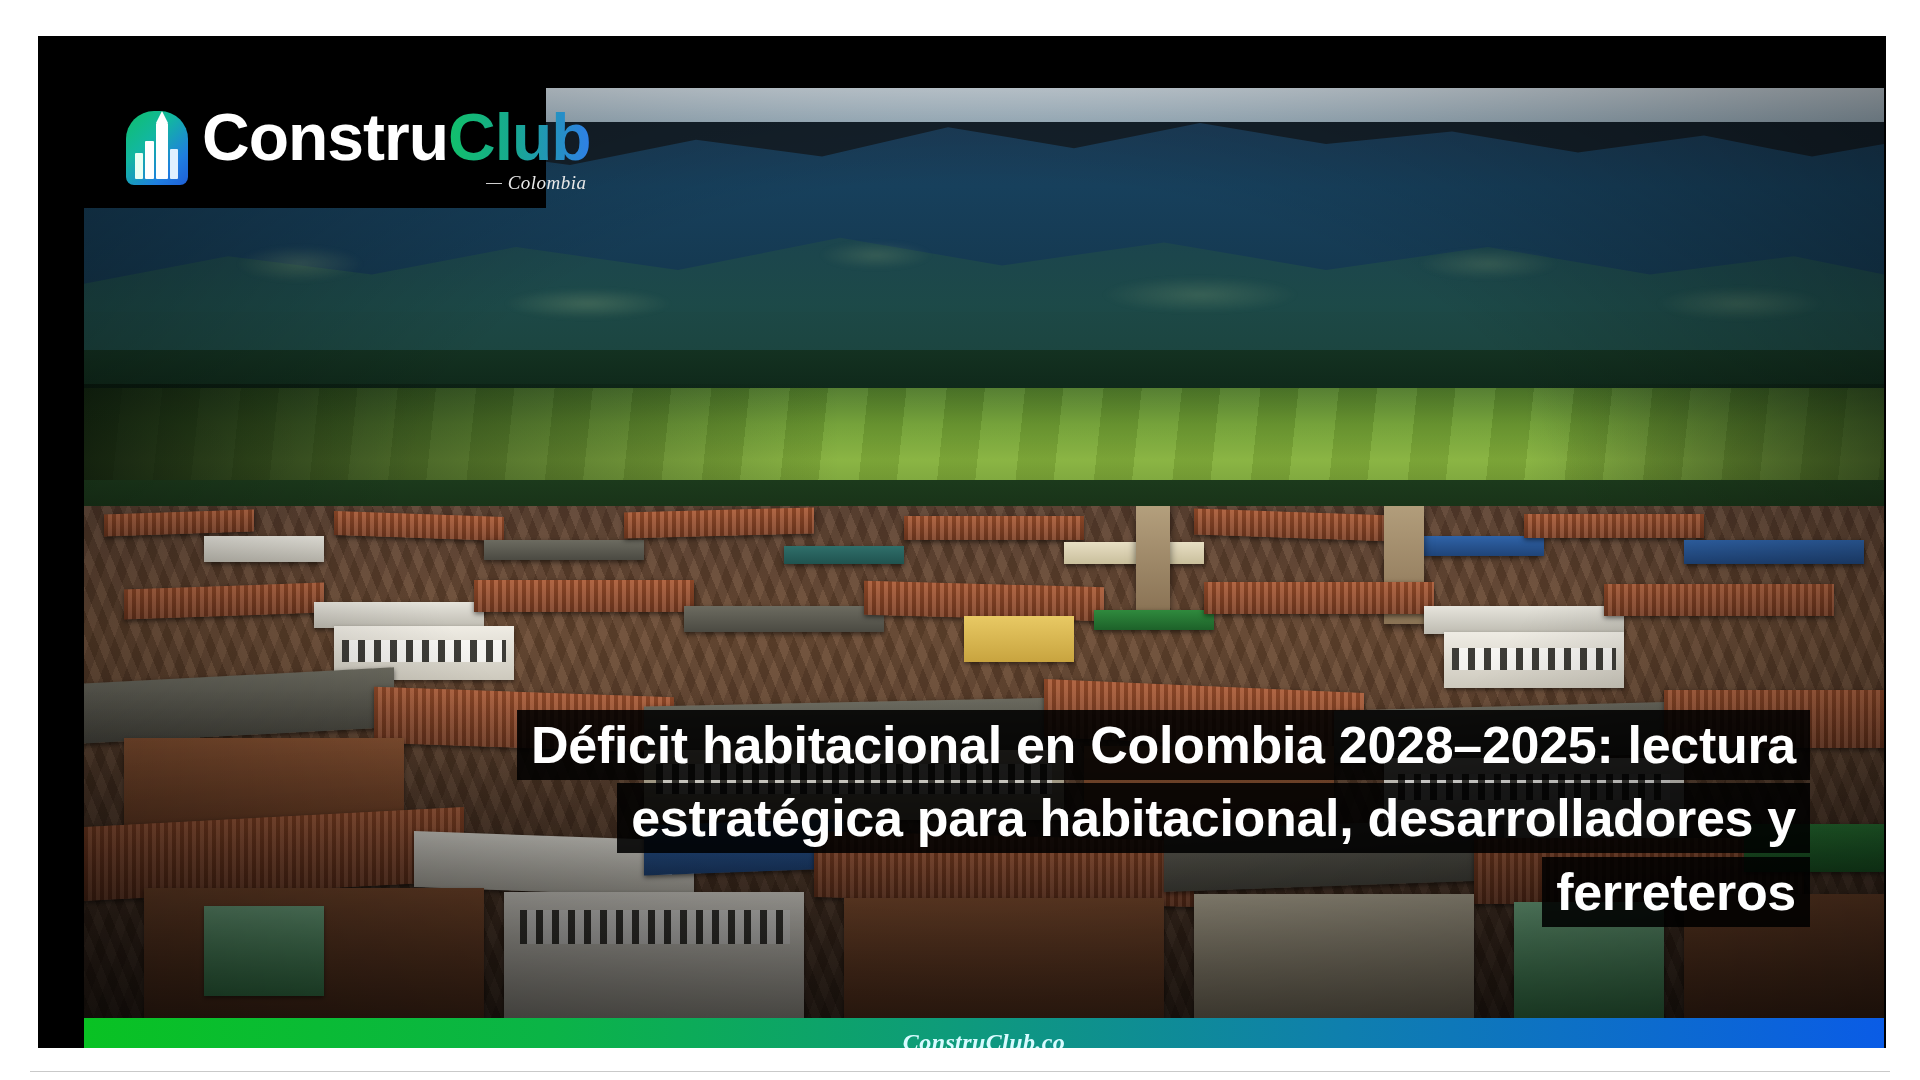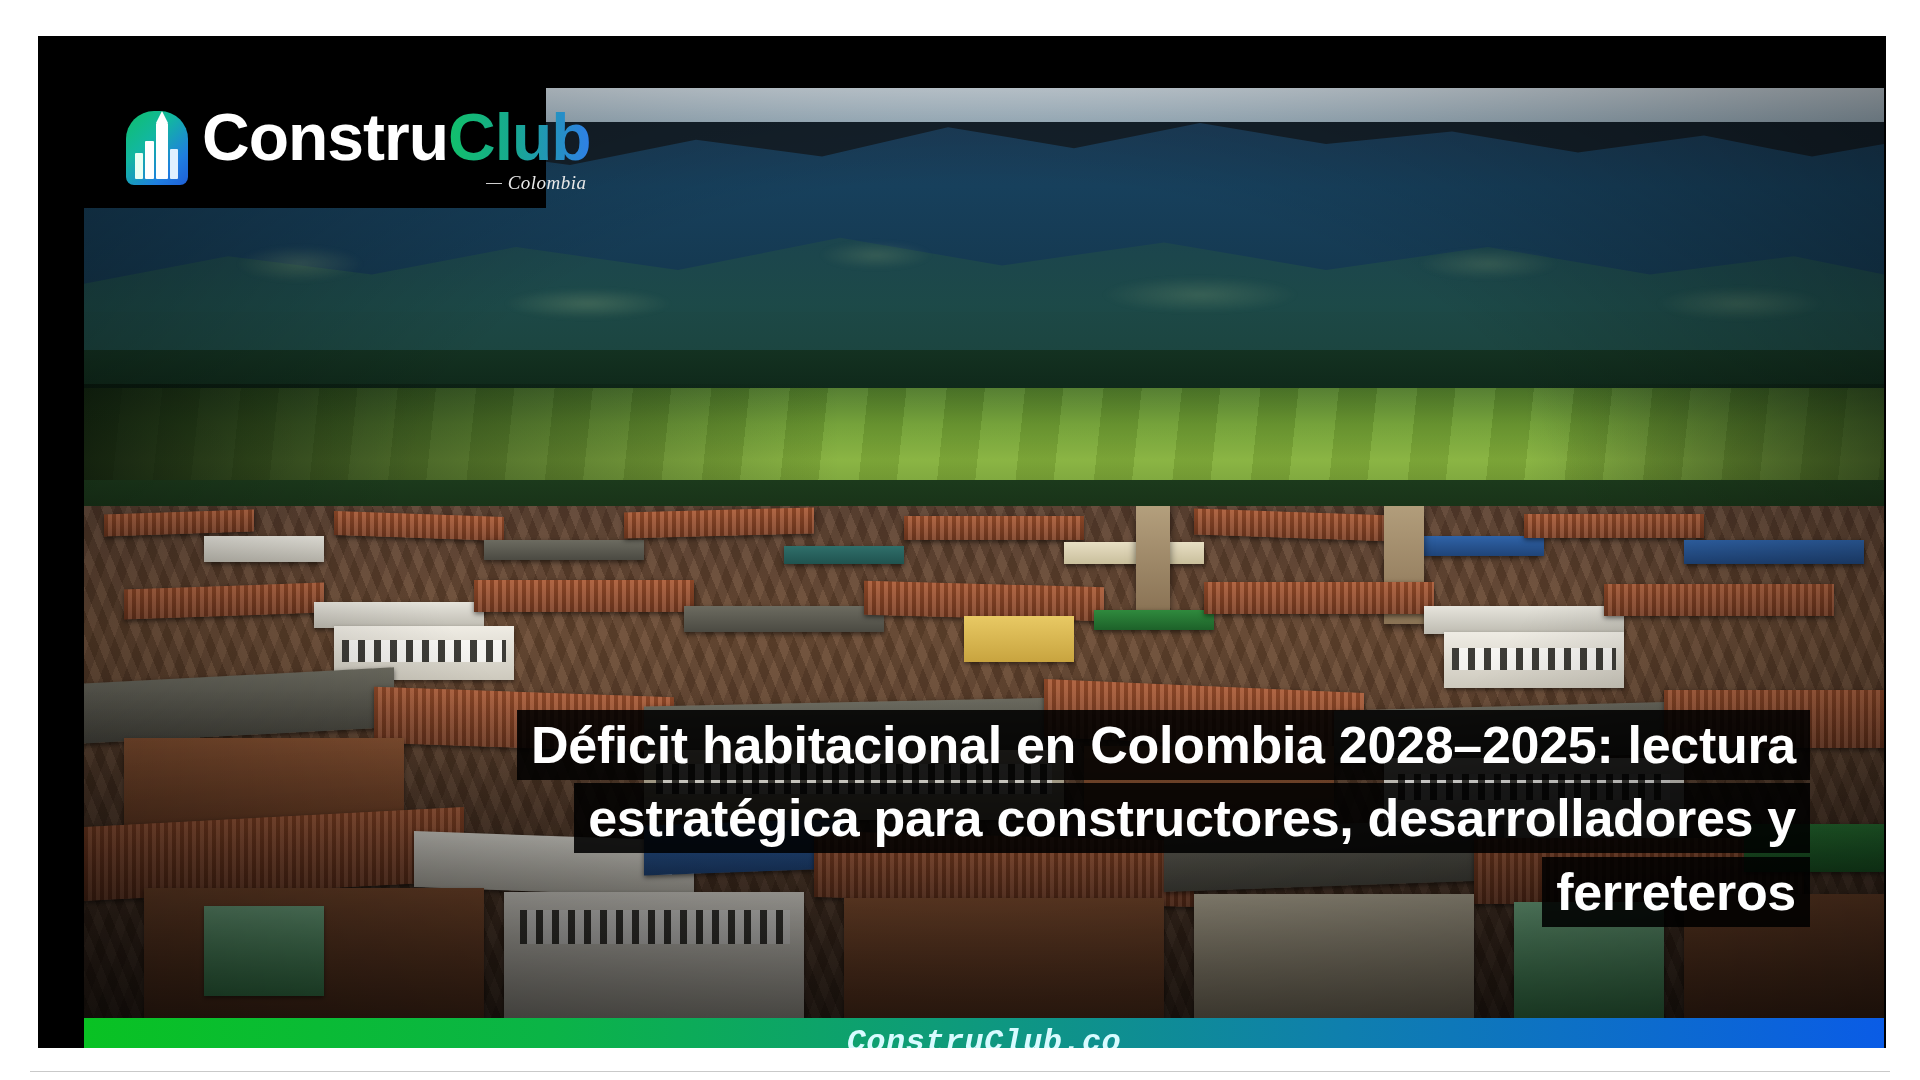--- a/index.html
+++ b/index.html
@@ -249,23 +249,23 @@
   
   #footer-bar{
     position:absolute;
     left:46px; top:982px;
     width:1800px; height:48px;
     background:linear-gradient(90deg,#09c223 0%,#0bb447 26%,#0e9b7a 48%,#0f7fae 70%,#0a5ce6 100%);
     display:flex; align-items:center; justify-content:center;
     z-index:7;
   }
   #footer-text{
-    font-family:Liberation Mono, monospace;
+    font-family:Liberation Serif, serif;
     font-style:italic;
-    font-size:32px;
+    font-size:24px;
     font-weight:700;
     color:#d8fbff;
     letter-spacing:.4px;
   }
 </style>
 </head>
 <body>
 
 <div id="page">
 
@@ -364,21 +364,21 @@
       <div id="logo-text">
         <div id="logo-wordmark">
           <span id="logo-word-a">Constru</span><span id="logo-word-b">Club</span>
         </div>
         <div id="logo-sub">Colombia</div>
       </div>
     </div>
 
     <div id="headline">
       <div><span class="line">Déficit habitacional en Colombia 2028–2025: lectura</span></div>
-      <div><span class="line">estratégica para constructores, desarrolladores y</span></div>
+      <div><span class="line">estratégica para habitacional, desarrolladores y</span></div>
       <div><span class="line">ferreteros</span></div>
     </div>
 
     <div id="footer-bar">
       <span id="footer-text">ConstruClub.co</span>
     </div>
 
   </div>
 
   <div id="bottom-rule"></div>

